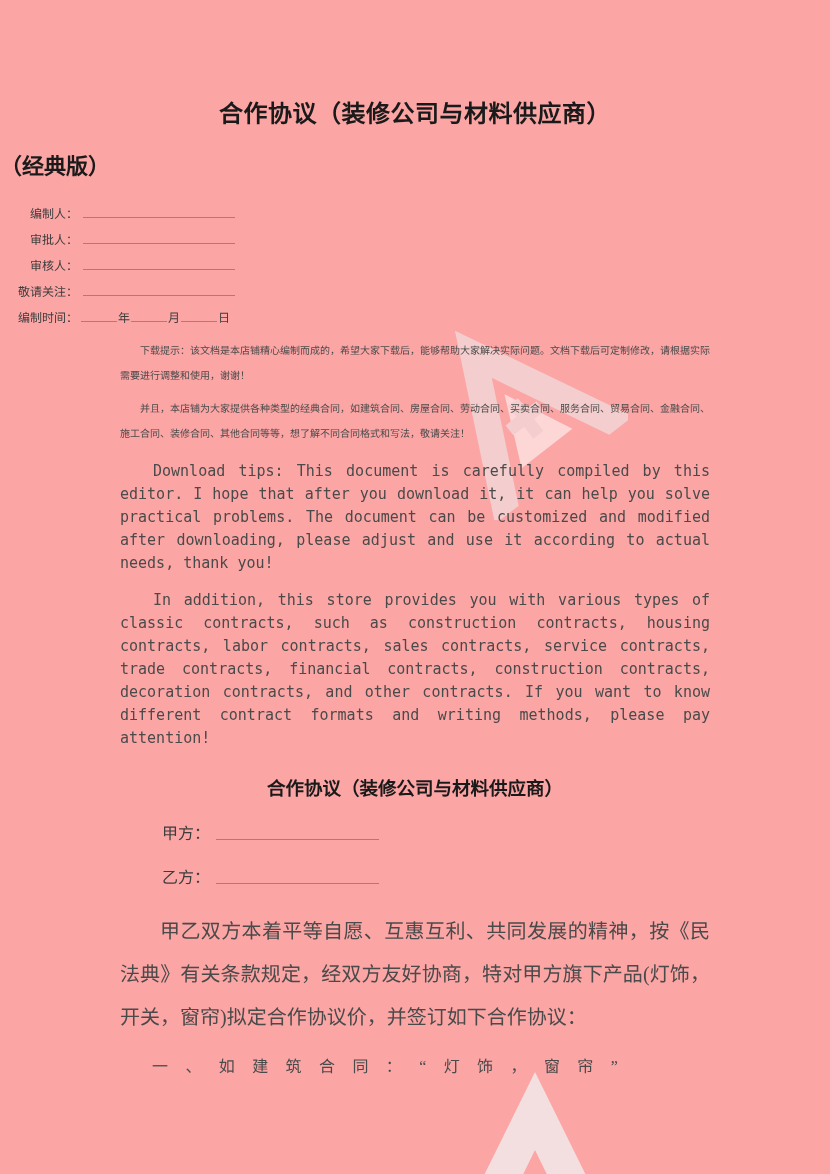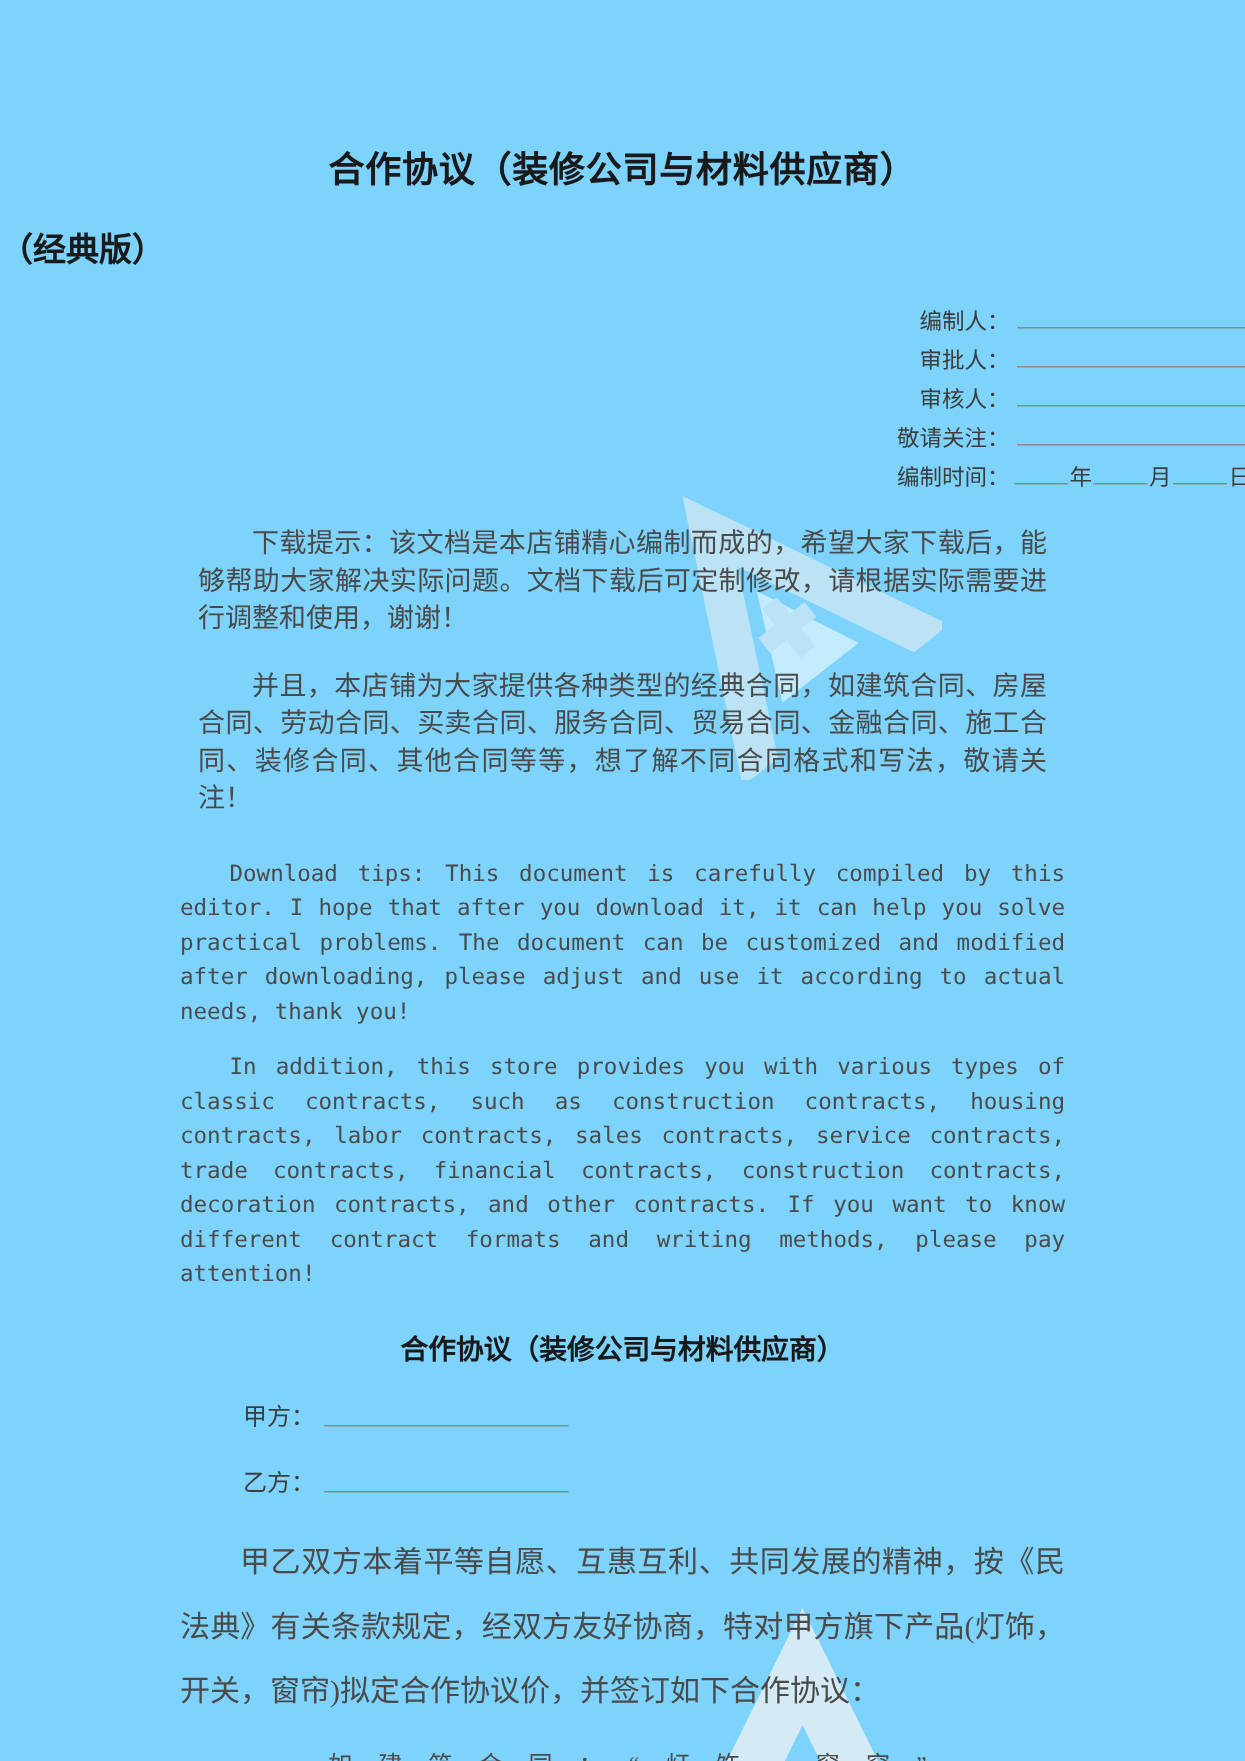--- a/index.html
+++ b/index.html
@@ -10,21 +10,21 @@
   }
   body {
     font-family: "Liberation Serif", "DejaVu Serif", serif;
   }
 
   .page {
     position: relative;
     width: 830px;
     height: 1174px;
     margin: 0 auto;
-    background: #7dd3fc;
+    background: #fca5a5;
     overflow: hidden;
     box-sizing: border-box;
   }
 
   
   .watermark {
     position: absolute;
     pointer-events: none;
     user-select: none;
     z-index: 0;
@@ -74,24 +74,24 @@
     line-height: 1.1;
   }
 
   
   .meta-block {
     margin: 0;
     padding-top: 22px;
   }
   .meta-row {
     display: flex;
-    justify-content: flex-end;
+    justify-content: flex-start;
     align-items: baseline;
     height: 26px;
-    font-size: 15px;
+    font-size: 12px;
     color: #3d3d3d;
     font-family: "Liberation Serif", "DejaVu Serif", serif;
   }
   .meta-inner {
     display: flex;
     align-items: baseline;
     width: 235px;
   }
   .meta-label {
     white-space: nowrap;
@@ -130,24 +130,24 @@
     font-size: 13px;
     color: #1f1f1f;
   }
 
   .body-wrap {
     padding-left: 120px;
     padding-right: 120px;
   }
 
   p.cn {
-    margin: 12px;
+    margin: 0;
     padding-top: 6px;
     font-family: "Liberation Serif", "DejaVu Serif", serif;
-    font-size: 18px;
+    font-size: 10px;
     line-height: 25px;
     color: #4a4a4a;
     text-align: justify;
     text-indent: 2em;
     text-justify: inter-character;
   }
   p.cn + p.cn { padding-top: 8px; }
 
   p.en {
     margin: 0;

